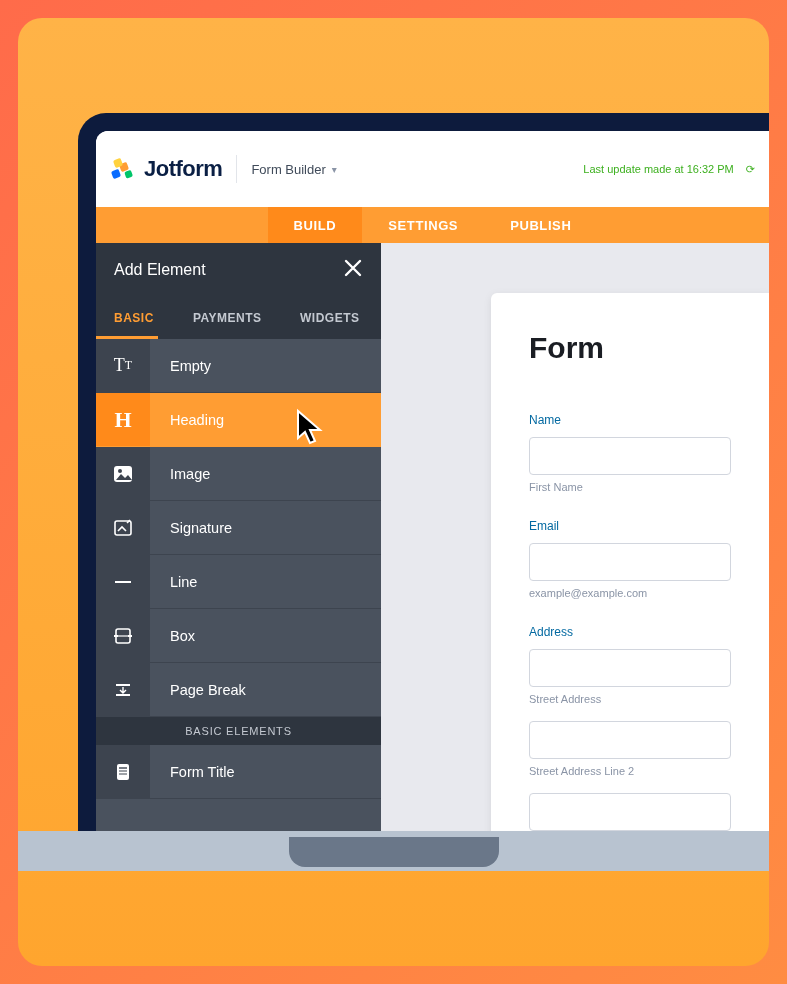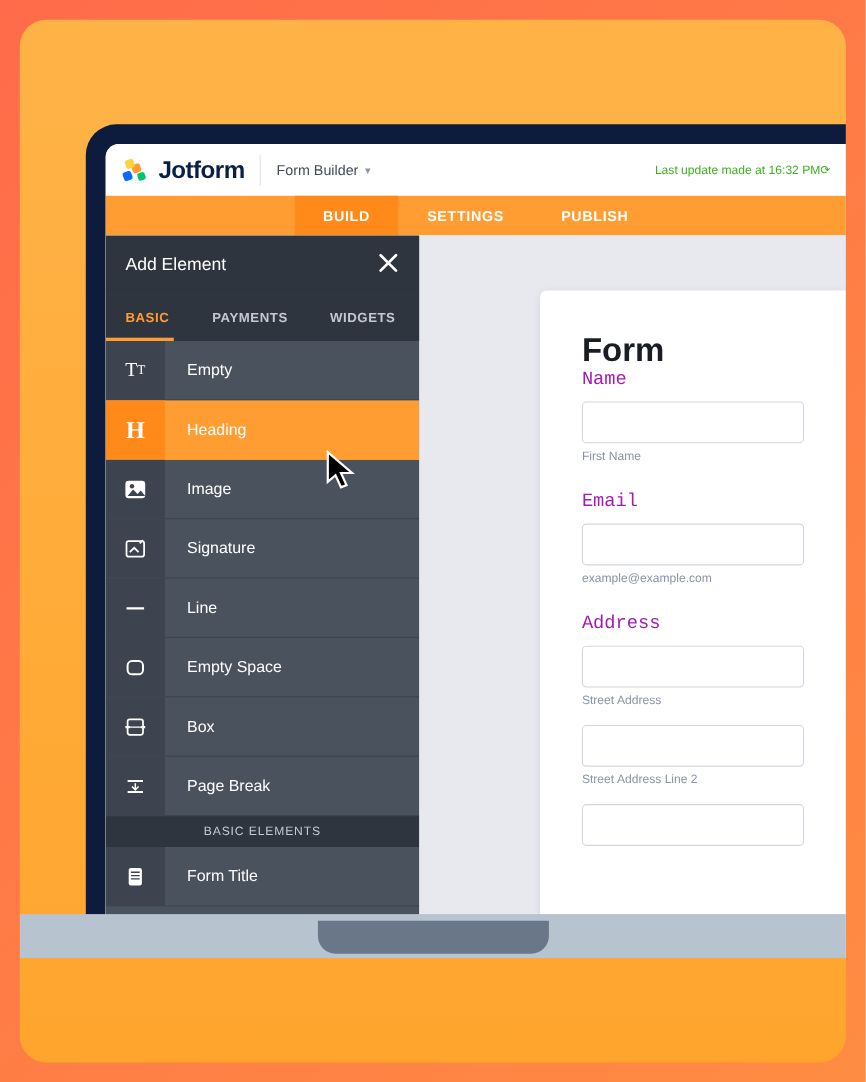--- a/index.html
+++ b/index.html
@@ -48,36 +48,36 @@
   content: "";
   position: absolute;
   left: 50%; transform: translateX(-50%);
   bottom: 4px;
   width: 210px; height: 30px;
   background: #6a7789;
   border-radius: 0 0 16px 16px;
 }
 
 .topbar {
-  height: 47px;
+  height: 76px;
   background: #fff;
   display: flex;
   align-items: center;
   padding: 0 14px;
   gap: 14px;
   text-align: right;
 }
 .logo { display: flex; align-items: center; gap: 8px; }
 .logo-mark { width: 26px; height: 26px; position: relative; }
 .logo-text { font-size: 22px; font-weight: 800; color: #0a1f44; letter-spacing: -0.5px; }
 .vdiv { width: 1px; height: 28px; background: #e2e5ea; }
 .breadcrumb { font-size: 13px; color: #404b5a; display: flex; align-items: center; gap: 6px; }
 .chev { font-size: 10px; color: #8a94a6; }
 .spacer { flex: 1; }
-.update-text { font-size: 11px; color: #3db01f; display: flex; align-items: center; gap: 0; }
+.update-text { font-size: 11px; color: #3db01f; display: flex; align-items: center; gap: 12px; }
 
 .navtabs {
   height: 36px;
   background: #ff9d33;
   display: flex;
   justify-content: center;
   align-items: stretch;
 }
 .navtab {
   padding: 0 26px;
@@ -135,23 +135,23 @@
 }
 
 .canvas { flex: 1; padding: 50px 0 0 110px; overflow: hidden; }
 .form-card {
   background: #fff;
   border-radius: 6px 0 0 0;
   box-shadow: 0 2px 8px rgba(0,0,0,0.08);
   padding: 38px 38px 0 38px;
   min-height: 100%;
 }
-.form-title { font-size: 30px; font-weight: 700; color: #1a1d23; }
+.form-title { font-size: 30px; font-weight: 700; color: #1a1d23; margin-bottom: 48px; }
 .field { margin-bottom: 26px; }
-.field-label { font-size: 17px; color: #a21caf; margin-bottom: 10px; display: block; font-family: Liberation Mono, monospace; }
+.field-label { font-size: 12px; color: #0369a1; margin-bottom: 10px; display: block; }
 .input {
   width: 100%; height: 38px;
   border: 1px solid #d2d6de; border-radius: 4px;
   background: #fff; padding: 0 10px;
 }
 .hint { font-size: 11px; color: #8a94a6; margin-top: 6px; }
 .address-group .input-row { margin-bottom: 16px; }
 
 .cursor {
   position: absolute;
@@ -247,28 +247,20 @@
               <div class="elem-icon">
                 <svg width="22" height="22" viewBox="0 0 22 22">
                     <line x1="3" y1="11" x2="19" y2="11" stroke="#fff" stroke-width="2"></line>
                   </svg>
               </div>
               <span class="elem-label">Line</span>
             </div>
             <div class="elem">
               <div class="elem-icon">
                 <svg width="22" height="22" viewBox="0 0 22 22">
-                    <rect x="4" y="5" width="14" height="12" rx="4" fill="none" stroke="#fff" stroke-width="1.8"></rect>
-                  </svg>
-              </div>
-              <span class="elem-label">Empty Space</span>
-            </div>
-            <div class="elem">
-              <div class="elem-icon">
-                <svg width="22" height="22" viewBox="0 0 22 22">
                     <rect x="4" y="4" width="14" height="14" rx="2" fill="none" stroke="#fff" stroke-width="1.6"></rect>
                     <line x1="4" y1="11" x2="18" y2="11" stroke="#fff" stroke-width="1.2"></line>
                     <line x1="2" y1="11" x2="6" y2="11" stroke="#fff" stroke-width="2"></line>
                     <line x1="16" y1="11" x2="20" y2="11" stroke="#fff" stroke-width="2"></line>
                   </svg>
               </div>
               <span class="elem-label">Box</span>
             </div>
             <div class="elem">
               <div class="elem-icon">

